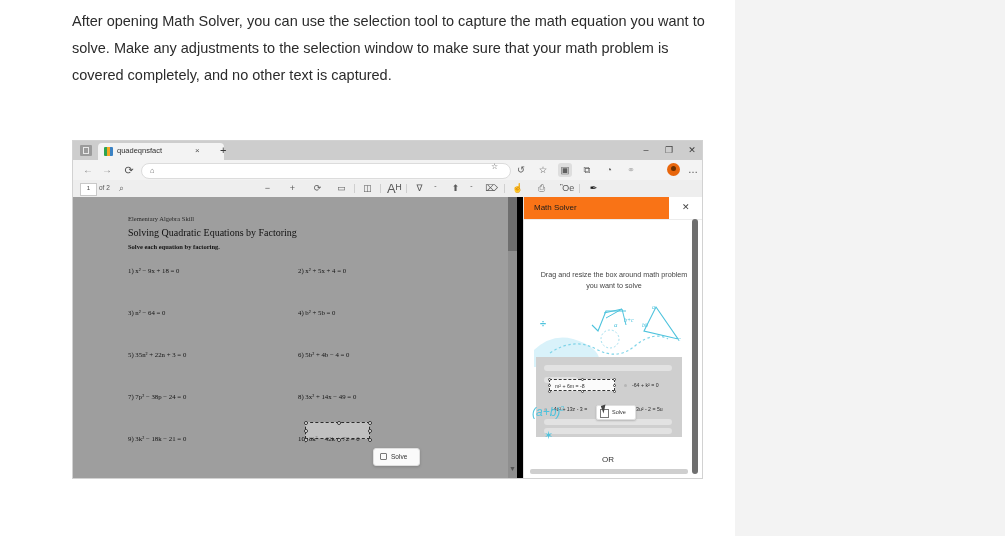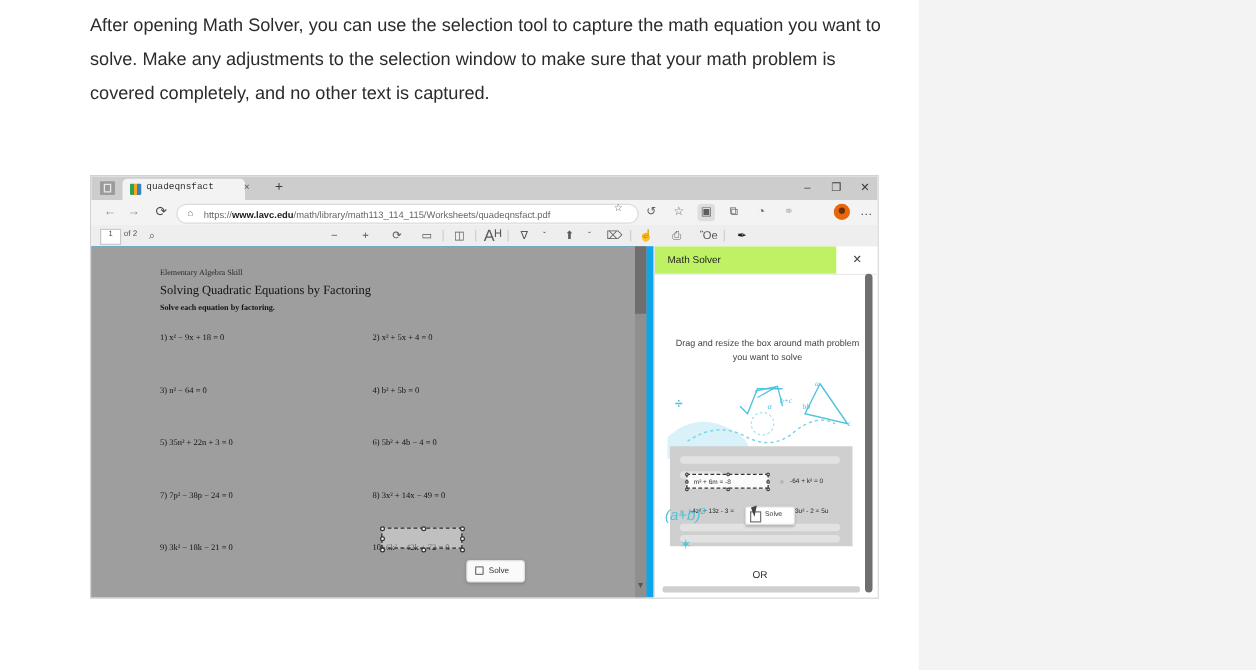--- a/index.html
+++ b/index.html
@@ -18,21 +18,21 @@
   .art-p{font-size:14.5px;color:#2b2b2b;line-height:27px;margin:0;}
 
   
   .shot{position:absolute;left:72px;top:140px;width:629px;height:337px;background:#ffffff;
         border:1px solid #d2d2d2;overflow:hidden;}
 
   
   .titlebar{position:absolute;left:0;top:0;width:629px;height:19px;background:#cdcdcd;}
   .tb-appicon{position:absolute;left:7px;top:4px;width:12px;height:11px;background:#9b9b9b;border-radius:1px;}
   .tb-appicon:after{content:"";position:absolute;left:3px;top:2px;width:6px;height:7px;border:1px solid #e8e8e8;box-sizing:border-box;}
-  .tab{position:absolute;left:25px;top:2px;width:98px;height:17px;background:#f3f3f3;border-radius:4px 4px 0 0;font-family:Liberation Mono, monospace;}
+  .tab{position:absolute;left:25px;top:2px;width:126px;height:17px;background:#f3f3f3;border-radius:4px 4px 0 0;}
   .tab-fav{position:absolute;left:6px;top:4px;width:9px;height:9px;border-radius:1px;
            background:linear-gradient(90deg,#2ea44f 0 33%,#f5a623 33% 66%,#3b82c4 66% 100%);}
   .tab-title{position:absolute;left:19px;top:3px;width:62px;font-size:7.5px;color:#2f2f2f;
              white-space:nowrap;overflow:hidden;}
   .tab-x{position:absolute;left:97px;top:3px;font-size:8px;color:#555;line-height:10px;}
   .tab-plus{position:absolute;left:147px;top:4px;font-size:11px;color:#3b3b3b;line-height:11px;}
   .wctl{position:absolute;top:3px;font-size:9px;color:#3c3c3c;line-height:12px;width:14px;text-align:center;}
   .wc-min{left:566px;} .wc-max{left:589px;} .wc-cls{left:612px;}
 
   
@@ -55,21 +55,21 @@
 
   
   .pdfbar{position:absolute;left:0;top:39px;width:629px;height:17px;background:#eeeeee;border-bottom:1px solid #e0e0e0;}
   .pg-box{position:absolute;left:7px;top:3px;width:15px;height:11px;background:#fff;border:1px solid #c9c9c9;}
   .pg-num{position:absolute;left:0;top:1px;width:15px;text-align:center;font-size:6px;color:#444;}
   .pg-of{position:absolute;left:26px;top:4px;font-size:6.5px;color:#555;}
   .pdf-ic{position:absolute;top:3px;font-size:9px;color:#5a5a5a;line-height:11px;width:13px;text-align:center;}
   .sep{position:absolute;top:4px;width:1px;height:9px;background:#cfcfcf;}
 
   
-  .pdfview{position:absolute;left:0;top:56px;width:450px;height:281px;background:#0ea5e9;overflow:hidden;}
+  .pdfview{position:absolute;left:0;top:56px;width:450px;height:281px;background:#000000;overflow:hidden;}
   .pdfpage{position:absolute;left:0;top:0;width:444px;height:281px;background:#9e9e9e;}
   .pdf-vsb{position:absolute;left:435px;top:0;width:9px;height:281px;background:#8f8f8f;}
   .pdf-thumb{position:absolute;left:435px;top:0;width:9px;height:54px;background:#6e6e6e;}
   .pdf-sm{position:absolute;left:436px;top:268px;font-size:7px;color:#555;}
   .doc-sub{position:absolute;left:55px;top:18px;font-size:6.5px;color:#2a2a2a;font-family:"Liberation Serif",serif;}
   .doc-title{position:absolute;left:55px;top:30px;font-size:10px;color:#111;font-family:"Liberation Serif",serif;}
   .doc-inst{position:absolute;left:55px;top:46px;font-size:6.5px;color:#111;font-weight:bold;font-family:"Liberation Serif",serif;}
   .eq{position:absolute;font-size:6.8px;color:#131313;font-family:"Liberation Serif",serif;white-space:nowrap;}
   .colL{left:55px;} .colR{left:225px;}
 
@@ -80,21 +80,21 @@
   .h-nw{left:-2.5px;top:-2.5px;} .h-n{left:31px;top:-2.5px;} .h-ne{left:62px;top:-2.5px;}
   .h-w{left:-2.5px;top:6px;} .h-e{left:62px;top:6px;}
   .h-sw{left:-2.5px;top:14.5px;} .h-s{left:31px;top:14.5px;} .h-se{left:62px;top:14.5px;}
   .solve-btn{position:absolute;left:300px;top:307px;width:45px;height:16px;background:#fafafa;
              border:1px solid #dfdfdf;border-radius:3px;box-shadow:0 1px 3px rgba(0,0,0,0.18);}
   .solve-ic{position:absolute;left:6px;top:4px;width:7px;height:7px;border:1px solid #777;border-radius:1px;box-sizing:border-box;}
   .solve-tx{position:absolute;left:17px;top:4px;font-size:6.5px;color:#333;}
 
   
   .mspanel{position:absolute;left:450px;top:56px;width:179px;height:281px;background:#ffffff;border-left:1px solid #e2e2e2;overflow:hidden;}
-  .ms-head{position:absolute;left:0;top:0;width:145px;height:22px;background:#bef264;}
+  .ms-head{position:absolute;left:0;top:0;width:145px;height:22px;background:#f97316;}
   .ms-title{position:absolute;left:10px;top:6px;font-size:8px;color:#1d1d1d;}
   .ms-x{position:absolute;left:158px;top:5px;font-size:9px;color:#444;line-height:10px;}
   .ms-sep{position:absolute;left:0;top:22px;width:179px;height:1px;background:#ececec;}
   .ms-instr{position:absolute;left:14px;top:72px;width:152px;text-align:center;font-size:7.2px;color:#444;line-height:11px;}
   .ms-vsb{position:absolute;left:168px;top:22px;width:6px;height:255px;background:#6f6f6f;border-radius:3px;}
   .ms-or{position:absolute;left:0;top:258px;width:168px;text-align:center;font-size:8px;color:#333;}
   .ms-bottom{position:absolute;left:6px;top:272px;width:158px;height:5px;background:#cfcfcf;border-radius:2px;}
 
   .illus{position:absolute;left:2px;top:108px;width:166px;height:145px;}
   .mini-doc{position:absolute;left:10px;top:52px;width:146px;height:80px;background:#cfcfcf;}
@@ -138,21 +138,20 @@
       <div class="wctl wc-max">❐</div>
       <div class="wctl wc-cls">✕</div>
     </div>
 
     <div class="addrbar">
       <div class="nav-ic nv-back">←</div>
       <div class="nav-ic nv-fwd">→</div>
       <div class="nav-ic nv-reload">⟳</div>
       <div class="omni">
         <div class="omni-lock">⌂</div>
-        <div class="omni-url"><span>https://</span><b>www.lavc.edu</b><span>/math/library/math113_114_115/Worksheets/quadeqnsfact.pdf</span></div>
       </div>
       <div class="omni-star">☆</div>
       <div class="tr-ic tr1">↺</div>
       <div class="tr-ic tr2">☆</div>
       <div class="tr-ic tr3 tr-active">▣</div>
       <div class="tr-ic tr4">⧉</div>
       <div class="tr-ic tr5">◔</div>
       <div class="tr-ic tr6">⚭</div>
       <div class="prof"></div>
       <div class="dots">…</div>

